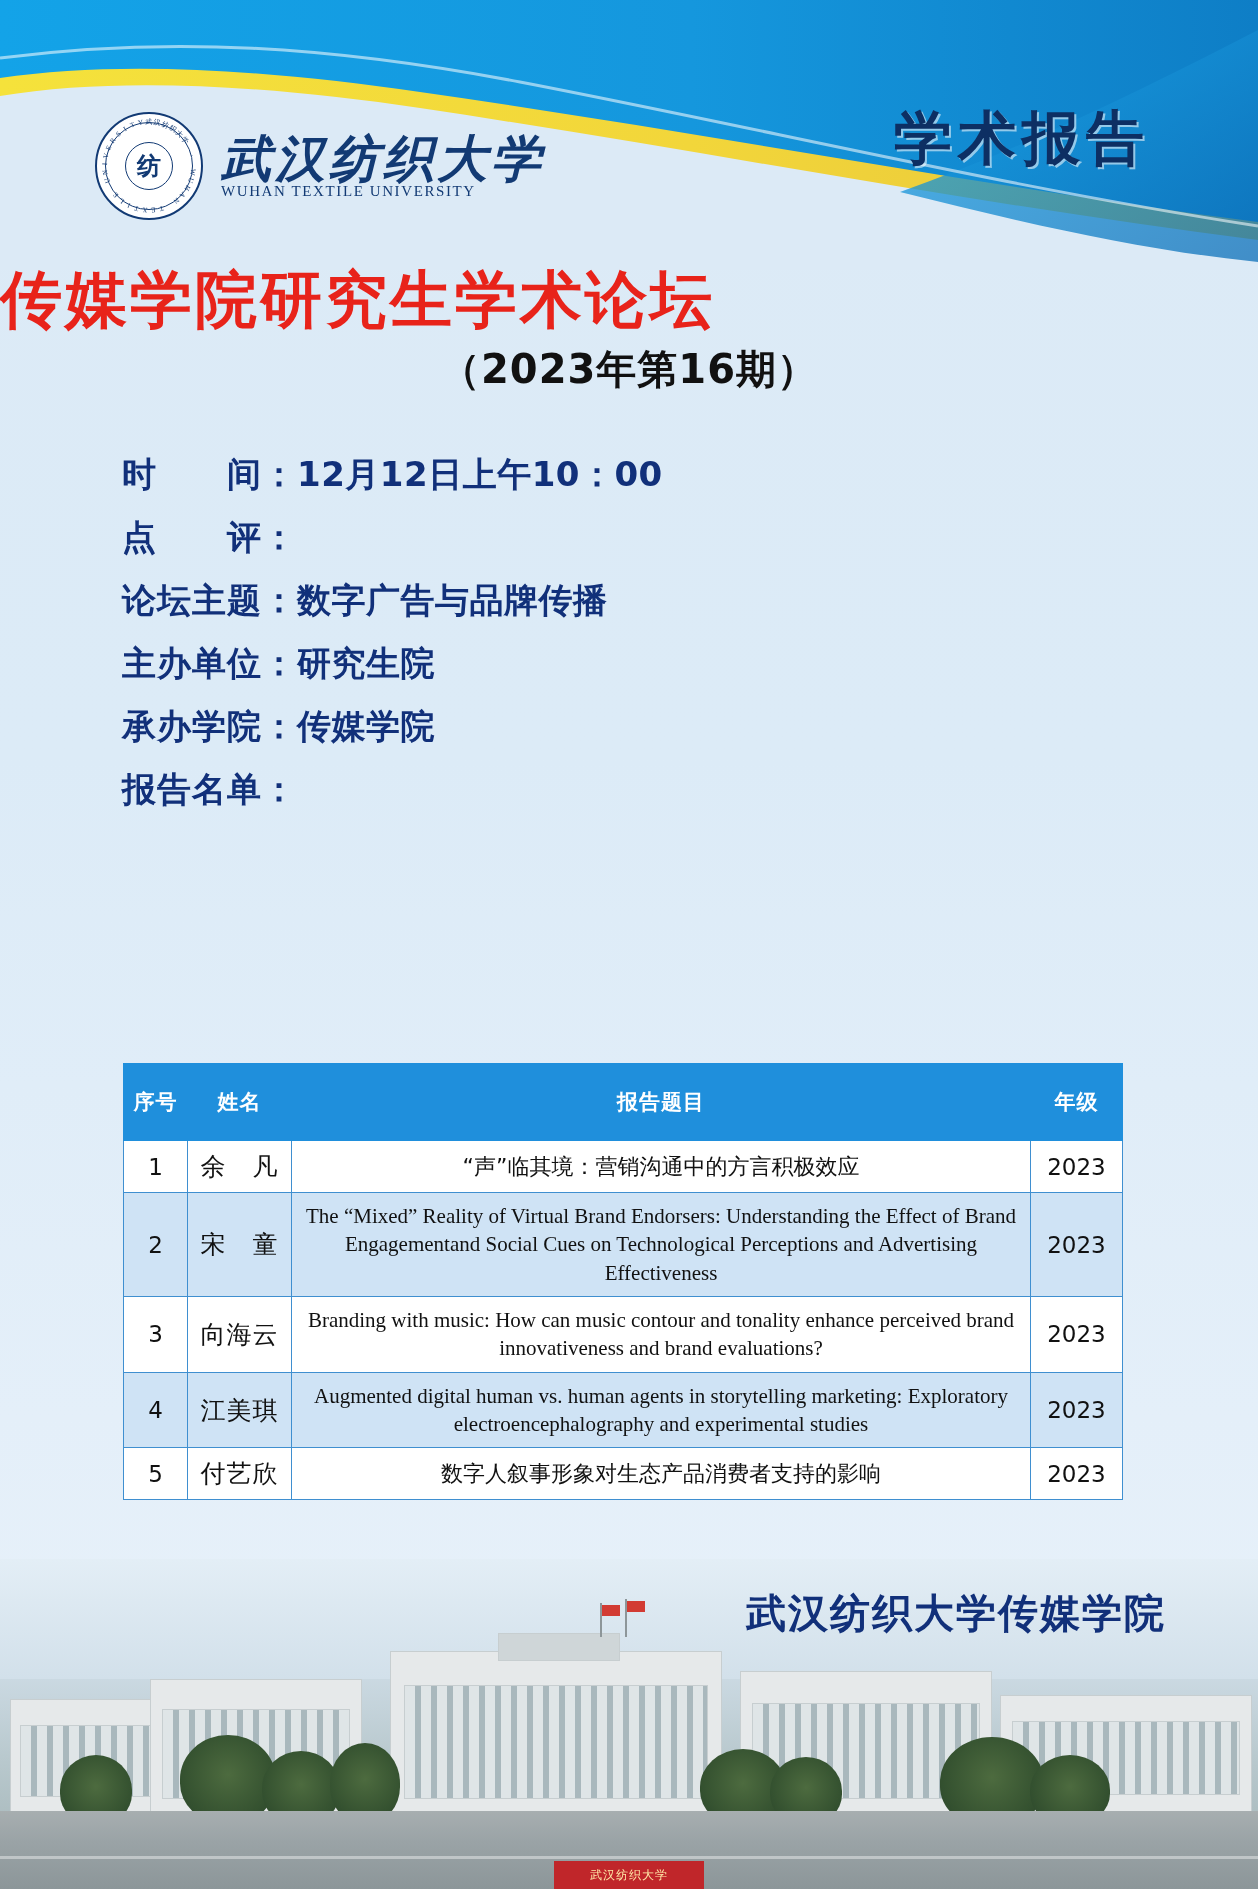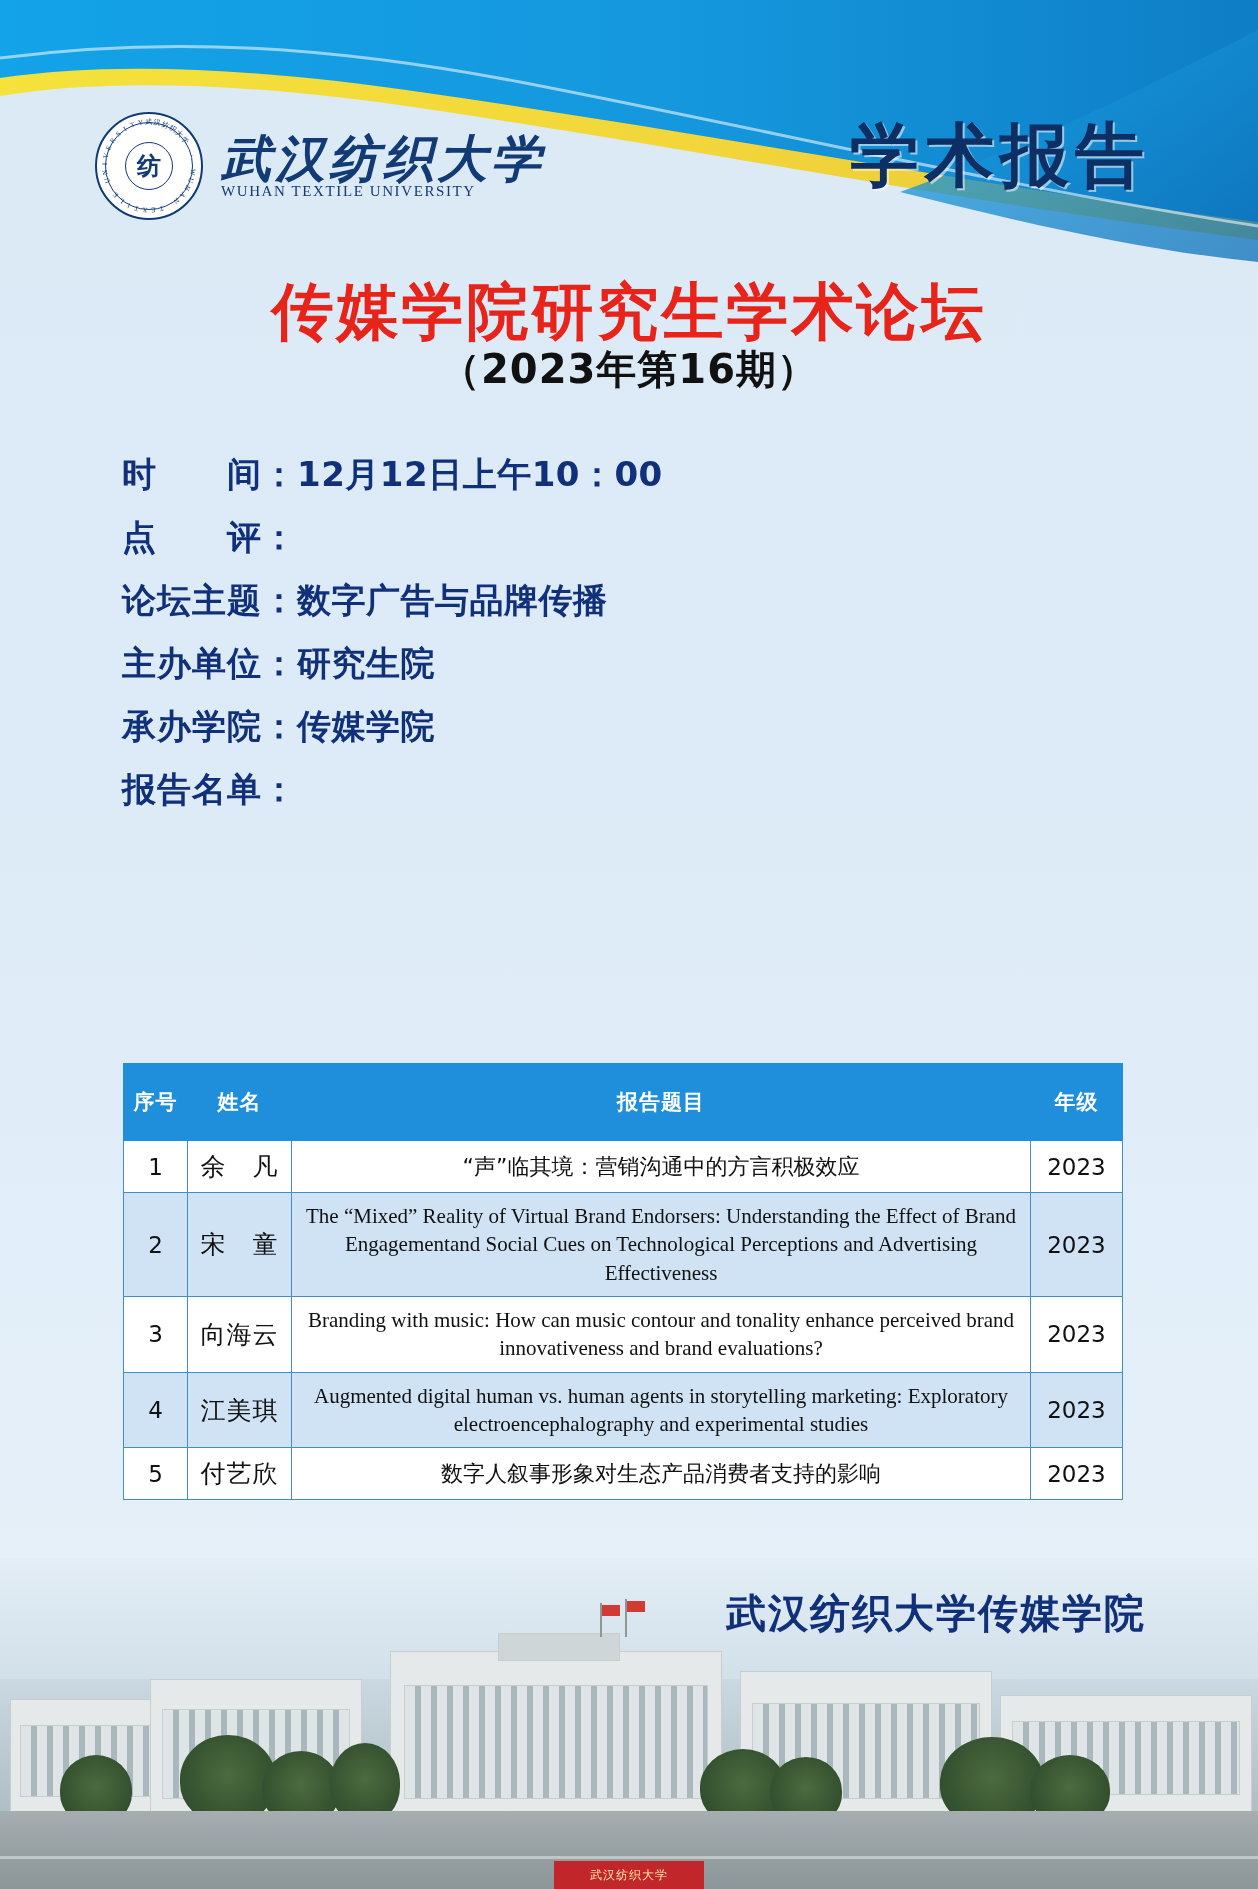--- a/index.html
+++ b/index.html
@@ -98,37 +98,37 @@
     letter-spacing: 4px;
   }
   .wordmark-en {
     font-family: "Liberation Serif", serif;
     font-size: 15px;
     color: #123a74;
     letter-spacing: 1.6px;
   }
   .banner-title {
     position: absolute;
-    top: 110px;
+    top: 100px;
     right: 108px;
     font-family: "DejaVu Sans", sans-serif;
-    font-size: 69px;
+    font-size: 58px;
     font-weight: bold;
     color: #0d2f63;
     letter-spacing: 6px;
     text-shadow: 2px 2px 0 rgba(255,255,255,0.55);
   }
 
   
   .headline {
     position: absolute;
-    top: 270px;
+    top: 258px;
     left: 0;
     width: 100%;
-    text-align: center;
+    text-align: left;
     font-family: Liberation Mono, monospace;
     font-size: 62px;
     font-weight: bold;
     color: #e8231a;
     letter-spacing: 3px;
   }
   .subheadline {
     position: absolute;
     top: 342px;
     left: 0;
@@ -218,21 +218,21 @@
     font-family: "DejaVu Sans", sans-serif;
     font-size: 22px;
   }
   tr.alt td { background: #cfe3f5; text-align: center; }
   tr.norm td { background: #ffffff; }
 
   
   .footer-text {
     position: absolute;
     bottom: 248px;
-    right: 112px;
+    right: 92px;
     font-family: "DejaVu Sans", sans-serif;
     font-size: 40px;
     font-weight: bold;
     color: #11307a;
     letter-spacing: 2px;
     z-index: 5;
   }
 
   
   .photo {

